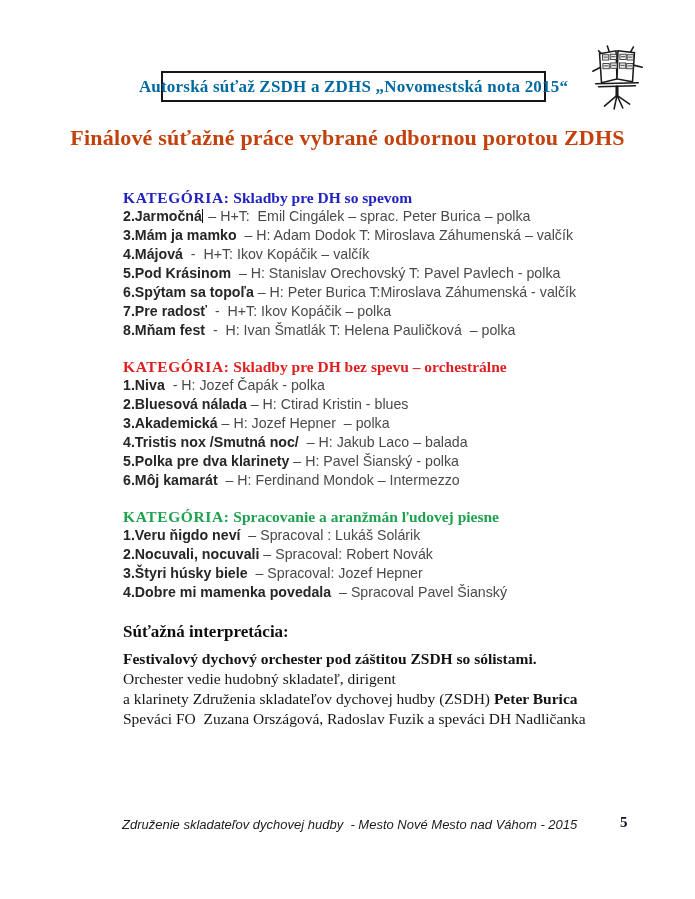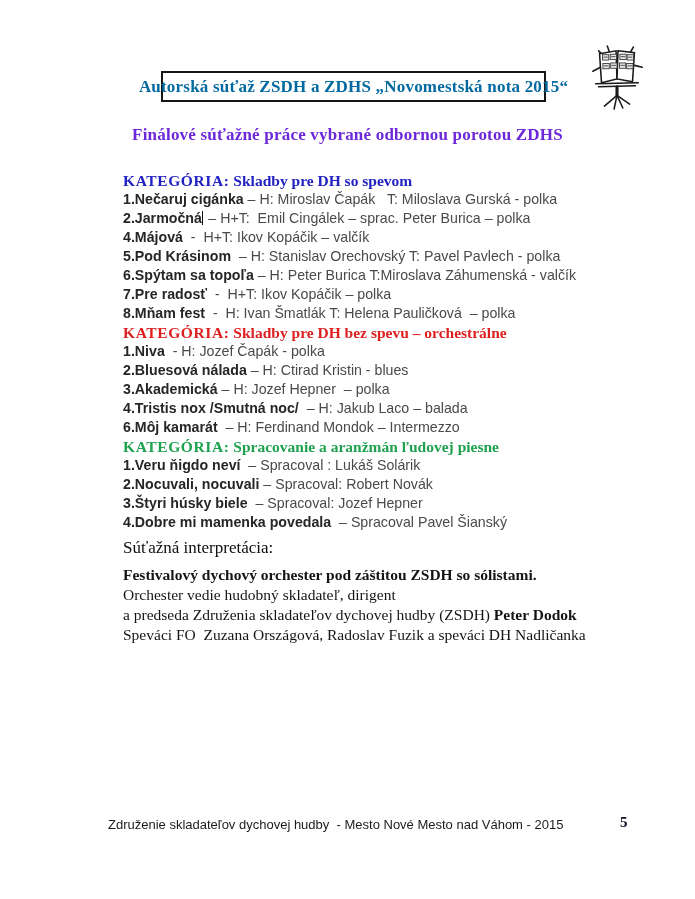--- a/index.html
+++ b/index.html
@@ -15,53 +15,53 @@
   }
   .header-box span{
     font-family:"Liberation Serif", serif;font-weight:bold;font-size:17px;
     white-space:pre;color:#0369a1;letter-spacing:.2px;
   }
   
   .stand-icon{position:absolute;left:586px;top:42px;}
   
   .doc-title{
     position:absolute;left:0;top:125px;width:695px;margin:0;text-align:center;
-    font-size:17px;font-weight:bold;color:#6d28d9;letter-spacing:.2px;
+    font-size:22px;font-weight:bold;color:#c2410c;letter-spacing:.2px;
   }
   
   .content{position:absolute;left:123px;top:171px;width:460px;}
   .cat-heading{
     font-family:"Liberation Serif", serif;font-weight:bold;font-size:15.5px;
-    line-height:19px;white-space:pre;
+    line-height:19px;white-space:pre;margin-top:17px;
   }
   .cat-label{letter-spacing:.6px;}
   .section-2 .cat-heading{}
   .section-3 .cat-heading{}
   .item{
     font-family:"Liberation Sans", sans-serif;font-size:14.2px;line-height:19px;
     color:#4a4a4a;
   }
   .item span{white-space:pre;}
   .item .it{font-weight:bold;color:#262626;}
   .caret{
     display:inline-block;width:1.5px;height:14px;background:#111;
     vertical-align:-2px;margin:0 1px 0 0;
   }
   
   .interp-heading{
-    margin-top:5px;font-family:"Liberation Serif", serif;font-weight:normal;
+    margin-top:19px;font-family:"Liberation Serif", serif;font-weight:bold;
     font-size:17px;line-height:22px;color:#0d0d0d;
   }
   .interp-para{margin-top:6px;font-family:"Liberation Serif", serif;}
   .pline{font-size:15.5px;line-height:20px;color:#141414;white-space:pre;}
   .pline .pb{font-weight:bold;}
   
   .footer-text{
-    position:absolute;left:108px;top:817px;width:445px;text-align:center;
-    font-family:"Liberation Sans", sans-serif;font-size:13px;color:#1c1c1c;white-space:pre;
+    position:absolute;left:122px;top:817px;width:445px;text-align:center;
+    font-family:"Liberation Sans", sans-serif;font-size:13px;color:#1c1c1c;white-space:pre;font-style:italic;
   }
   .page-number{
     position:absolute;left:620px;top:814px;font-family:"Liberation Serif", serif;
     font-weight:bold;font-size:15px;color:#101028;
   }
 </style>
 </head>
 <body>
 
 <div class="page">
@@ -102,52 +102,53 @@
       <path d="M36,15 h4.5 M43.5,15.5 h4.5 M35.5,24 h4.5 M43,24.5 h4.5"></path>
     </g>
   </svg>
 
   <h1 class="doc-title">Finálové súťažné práce vybrané odbornou porotou ZDHS</h1>
 
   <div class="content">
 
     <div class="section section-1">
       <div class="cat-heading" style="color: rgb(34, 34, 194);"><span class="cat-label">KATEGÓRIA:</span><span class="cat-name"> Skladby pre DH so spevom</span></div>
-      <div class="item"><span class="it">1.Nečaruj cigánka</span><span class="ir"> – H: Miroslav Čapák   T: Miloslava Gurská - polka</span></div>
       <div class="item"><span class="it">2.Jarmočná</span><span class="caret"></span><span class="ir"> – H+T:  Emil Cingálek – sprac. Peter Burica – polka</span></div>
+      <div class="item"><span class="it">3.Mám ja mamko</span><span class="ir">  – H: Adam Dodok T: Miroslava Záhumenská – valčík</span></div>
       <div class="item"><span class="it">4.Májová</span><span class="ir">  -  H+T: Ikov Kopáčik – valčík</span></div>
       <div class="item"><span class="it">5.Pod Krásinom</span><span class="ir">  – H: Stanislav Orechovský T: Pavel Pavlech - polka</span></div>
       <div class="item"><span class="it">6.Spýtam sa topoľa</span><span class="ir"> – H: Peter Burica T:Miroslava Záhumenská - valčík</span></div>
       <div class="item"><span class="it">7.Pre radosť</span><span class="ir">  -  H+T: Ikov Kopáčik – polka</span></div>
       <div class="item"><span class="it">8.Mňam fest</span><span class="ir">  -  H: Ivan Šmatlák T: Helena Pauličková  – polka</span></div>
     </div>
 
     <div class="section section-2">
       <div class="cat-heading" style="color: rgb(222, 31, 31);"><span class="cat-label">KATEGÓRIA:</span><span class="cat-name"> Skladby pre DH bez spevu – orchestrálne</span></div>
       <div class="item"><span class="it">1.Niva</span><span class="ir">  - H: Jozef Čapák - polka</span></div>
       <div class="item"><span class="it">2.Bluesová nálada</span><span class="ir"> – H: Ctirad Kristin - blues</span></div>
       <div class="item"><span class="it">3.Akademická</span><span class="ir"> – H: Jozef Hepner  – polka</span></div>
       <div class="item"><span class="it">4.Tristis nox /Smutná noc/</span><span class="ir">  – H: Jakub Laco – balada</span></div>
+      <div class="item"><span class="it">5.Polka pre dva klarinety</span><span class="ir"> – H: Pavel Šianský - polka</span></div>
       <div class="item"><span class="it">6.Môj kamarát</span><span class="ir">  – H: Ferdinand Mondok – Intermezzo</span></div>
     </div>
 
     <div class="section section-3">
       <div class="cat-heading" style="color: rgb(31, 162, 79);"><span class="cat-label">KATEGÓRIA:</span><span class="cat-name"> Spracovanie a aranžmán ľudovej piesne</span></div>
       <div class="item"><span class="it">1.Veru ňigdo neví</span><span class="ir">  – Spracoval : Lukáš Solárik</span></div>
       <div class="item"><span class="it">2.Nocuvali, nocuvali</span><span class="ir"> – Spracoval: Robert Novák</span></div>
       <div class="item"><span class="it">3.Štyri húsky biele</span><span class="ir">  – Spracoval: Jozef Hepner</span></div>
       <div class="item"><span class="it">4.Dobre mi mamenka povedala</span><span class="ir">  – Spracoval Pavel Šianský</span></div>
     </div>
 
     <div class="interp-heading">Súťažná interpretácia:</div>
 
     <div class="interp-para">
       <div class="pline"><span class="pb">Festivalový dychový orchester pod záštitou ZSDH so sólistami.</span></div>
       <div class="pline">Orchester vedie hudobný skladateľ, dirigent</div>
-      <div class="pline"><span>a predseda Združenia skladateľov dychovej hudby (ZSDH) </span><span class="pb">Peter Dodok</span></div>
+      <div class="pline"><span>a klarinety Združenia skladateľov dychovej hudby (ZSDH) </span><span class="pb">Peter Burica</span></div>
       <div class="pline">Speváci FO  Zuzana Országová, Radoslav Fuzik a speváci DH Nadličanka</div>
     </div>
 
   </div>
 
   <div class="footer-text">Združenie skladateľov dychovej hudby  - Mesto Nové Mesto nad Váhom - 2015</div>
   <div class="page-number">5</div>
 
 </div>
 

